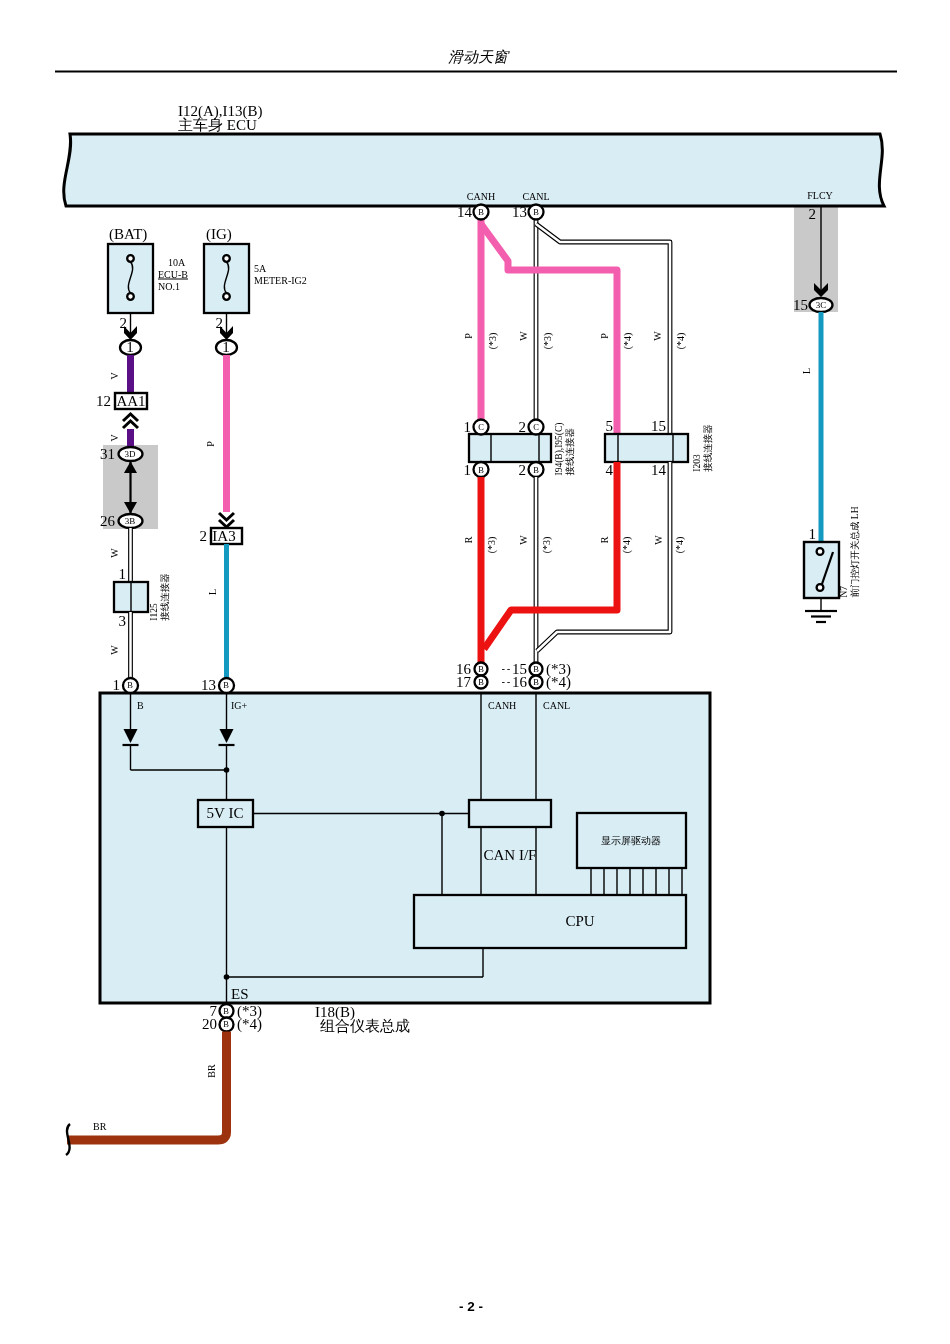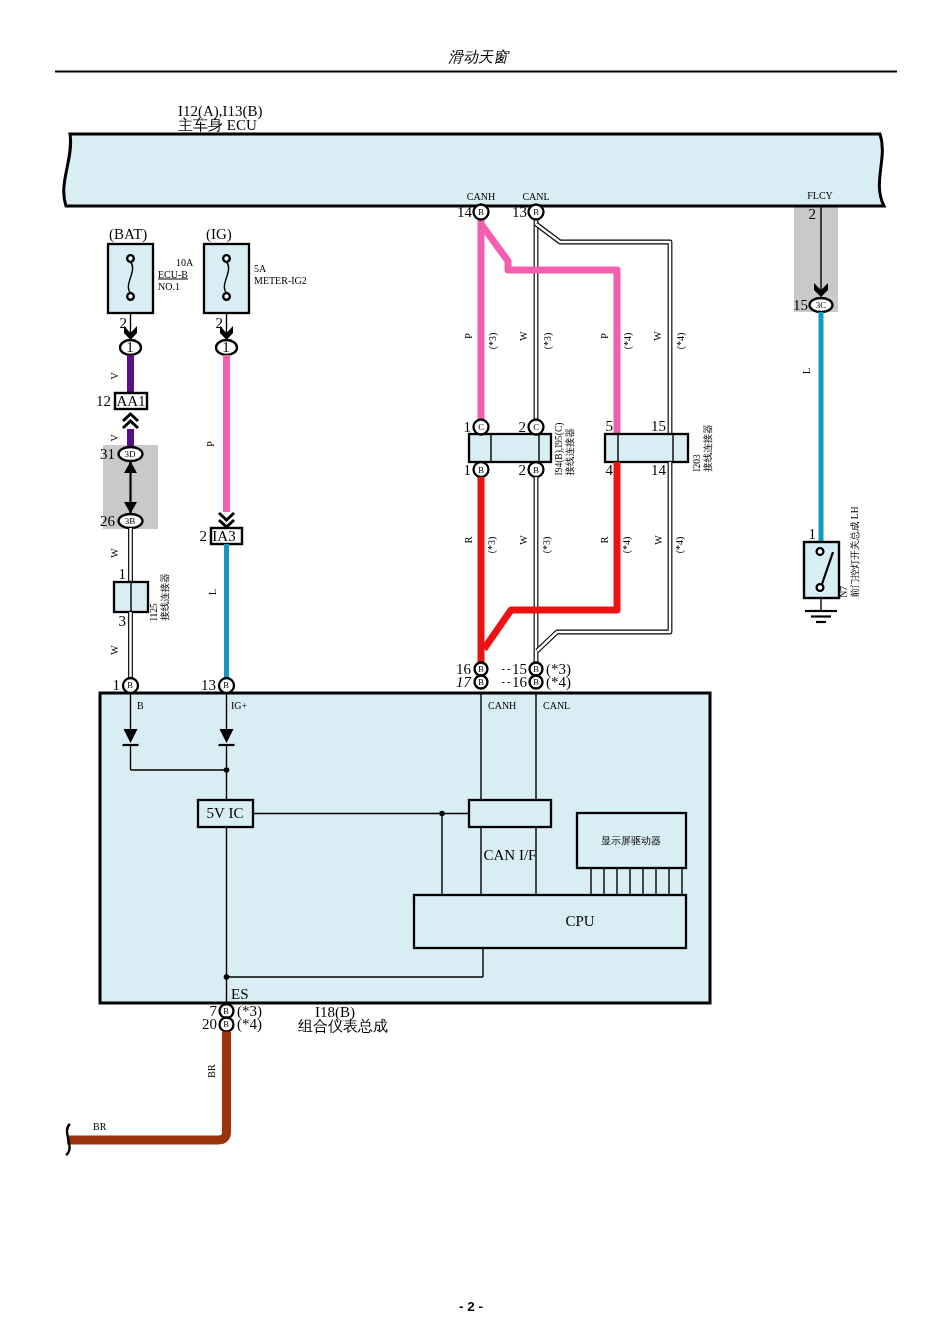--- a/index.html
+++ b/index.html
@@ -209,21 +209,21 @@
   <div class="t fs10" style="left:820px;top:195px;">FLCY</div>
   <div class="tr fs95" style="left:472px;top:212px;">14</div>
   <div class="t fs85" style="left:481px;top:212px;">B</div>
   <div class="tr fs95" style="left:527px;top:212px;">13</div>
   <div class="t fs85" style="left:536px;top:212px;">B</div>
   <div class="tr fs95" style="left:816px;top:214px;">2</div>
   <div class="tr fs95" style="left:808px;top:305px;">15</div>
   <div class="t fs9" style="left:821px;top:305px;">3C</div>
 
   <div class="tl fs105" style="left:109px;top:234px;">(BAT)</div>
-  <div class="tl fs10" style="left:176px;top:262px;text-align:center;">10A</div>
+  <div class="tl fs10" style="left:168px;top:262px;text-align:center;">10A</div>
   <div class="tl fs10" style="left:158px;top:274px;text-decoration:underline;">ECU-B</div>
   <div class="tl fs10" style="left:158px;top:286px;">NO.1</div>
   <div class="tr fs95" style="left:127px;top:323px;">2</div>
   <div class="t fs95" style="left:130px;top:347px;">1</div>
 
   <div class="v fs10" style="left:114px;top:376px;">V</div>
   <div class="tr fs95" style="left:111px;top:401px;">12</div>
   <div class="t fs95" style="left:131px;top:401px;">AA1</div>
   <div class="v fs10" style="left:114px;top:438px;">V</div>
   <div class="tr fs95" style="left:115px;top:454px;">31</div>
@@ -292,21 +292,21 @@
   <div class="v fs10" style="left:626px;top:545px;">(*4)</div>
   <div class="v fs10" style="left:658px;top:540px;">W</div>
   <div class="v fs10" style="left:679px;top:545px;">(*4)</div>
 
   <div class="tr fs95" style="left:471px;top:669px;">16</div>
   <div class="t fs85" style="left:481px;top:669px;">B</div>
   <div class="t dash" style="left:507px;top:669px;">--</div>
   <div class="tr fs95" style="left:527px;top:669px;">15</div>
   <div class="t fs85" style="left:536px;top:669px;">B</div>
   <div class="tl fs95" style="left:546px;top:669px;">(*3)</div>
-  <div class="tr fs95" style="left:471px;top:682px;font-style:italic;">17</div>
+  <div class="tr fs95" style="left:471px;top:682px;">17</div>
   <div class="t fs85" style="left:481px;top:682px;">B</div>
   <div class="t dash" style="left:507px;top:682px;">--</div>
   <div class="tr fs95" style="left:527px;top:682px;">16</div>
   <div class="t fs85" style="left:536px;top:682px;">B</div>
   <div class="tl fs95" style="left:546px;top:682px;">(*4)</div>
 
   <div class="v fs10" style="left:806px;top:371px;">L</div>
   <div class="tr fs95" style="left:816px;top:534px;">1</div>
   <div class="v2" style="left:850px;top:552px;">
     <span>N7</span>
@@ -322,17 +322,17 @@
   <div class="t fs10" style="left:631px;top:840px;">显示屏驱动器</div>
   <div class="t fs105" style="left:580px;top:921px;">CPU</div>
   <div class="tl fs95" style="left:231px;top:994px;">ES</div>
   <div class="tr fs95" style="left:217px;top:1011px;">7</div>
   <div class="t fs85" style="left:226px;top:1011px;">B</div>
   <div class="tl fs95" style="left:237px;top:1011px;">(*3)</div>
   <div class="tr fs95" style="left:217px;top:1024px;">20</div>
   <div class="t fs85" style="left:226px;top:1024px;">B</div>
   <div class="tl fs95" style="left:237px;top:1024px;">(*4)</div>
   <div class="tl fs105" style="left:315px;top:1012px;">I18(B)</div>
-  <div class="tl fs105" style="left:298px;top:1026px;">组合仪表总成</div>
+  <div class="tl fs105" style="left:320px;top:1026px;">组合仪表总成</div>
   <div class="v fs10" style="left:211px;top:1071px;">BR</div>
   <div class="tl fs10" style="left:93px;top:1126px;">BR</div>
 
 </div>
 
 </body></html>

